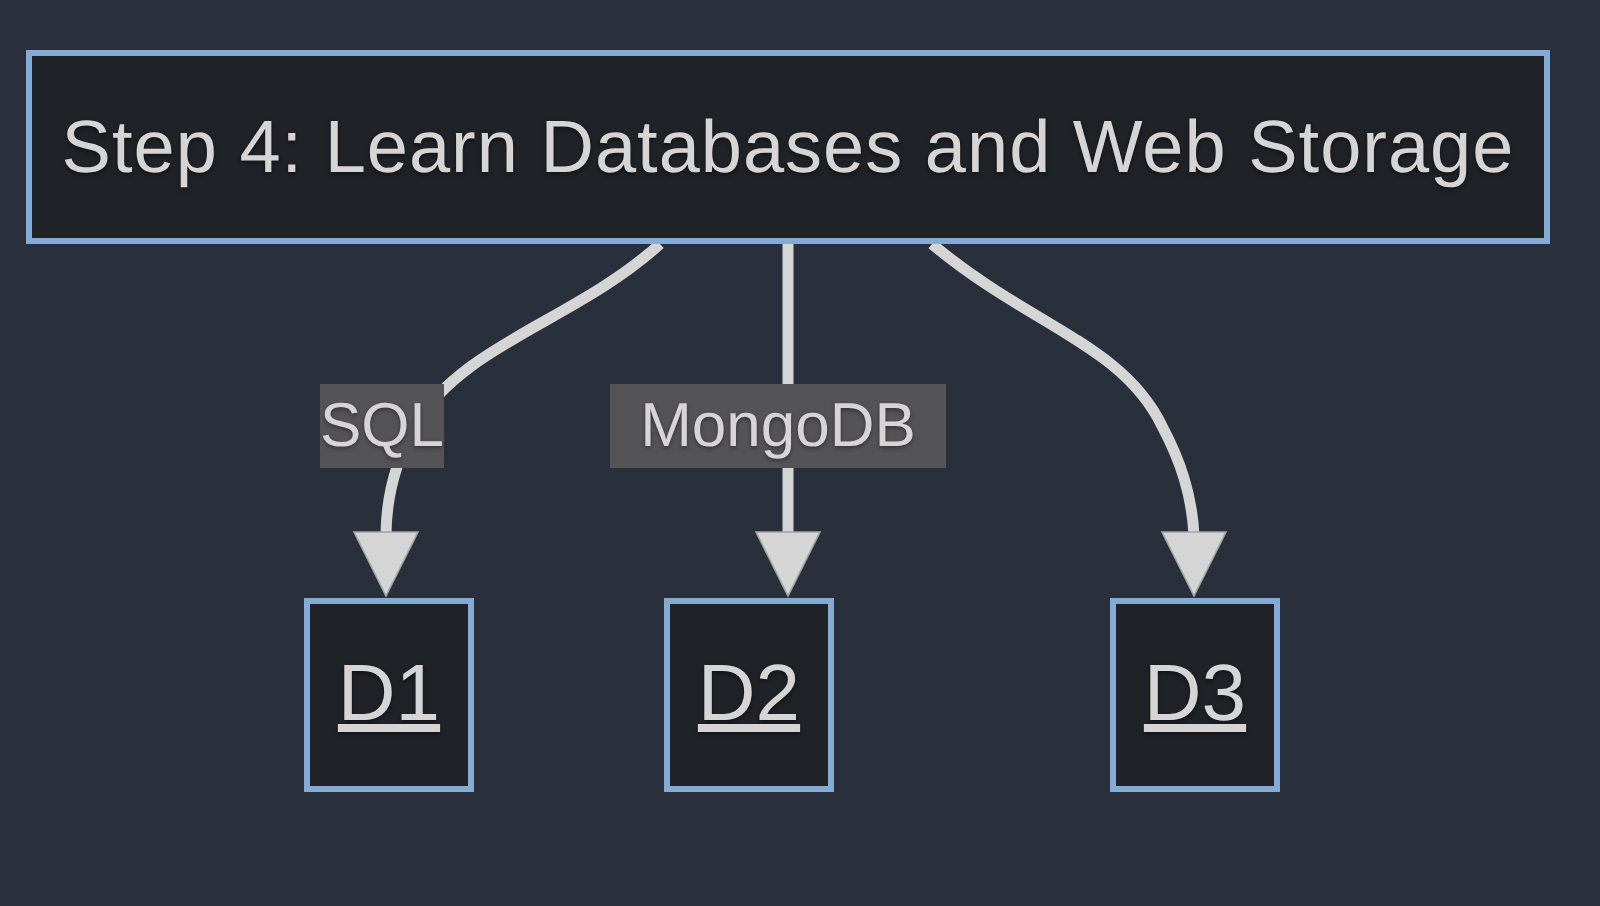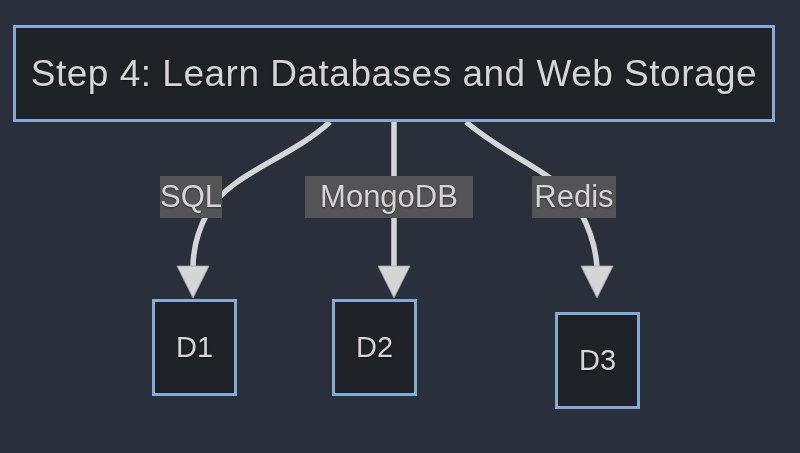--- a/index.html
+++ b/index.html
@@ -51,21 +51,21 @@
   }
   .title-box .title-text {
     color: var(--text);
     font-size: 37px;
     letter-spacing: 0.5px;
     white-space: nowrap;
     text-shadow: 0 1px 2px rgba(0,0,0,0.45);
   }
   .edge-label {
     position: absolute;
-    top: 176px;
+    top: 192px;
     height: 42px;
     background: var(--label-background);
     color: var(--text);
     font-size: 31px;
     line-height: 41px;
     text-align: center;
     z-index: 3;
     text-shadow: 0 1px 2px rgba(0,0,0,0.4);
     white-space: nowrap;
   }
@@ -78,26 +78,27 @@
     width: 85px; height: 97px;
     background: var(--node-fill);
     border: 3px solid var(--node-border);
     display: flex;
     align-items: center;
     justify-content: center;
     z-index: 2;
   }
   .node-box .node-text {
     color: var(--text);
-    font-size: 29px;
+    font-size: 40px;
     text-shadow: 0 1px 2px rgba(0,0,0,0.45);
+    text-decoration: underline;
   }
   .node-box.d1 { left: 152px; }
   .node-box.d2 { left: 332px; }
-  .node-box.d3 { left: 555px; margin-top: 13px; }
+  .node-box.d3 { left: 555px; }
 </style>
 </head>
 <body>
 
 <div class="canvas">
 
   <svg class="edges-svg" viewBox="0 0 800 453" xmlns="http://www.w3.org/2000/svg">
     <path class="edge-line" d="M 330 122 C 288 160 232 172 208 212 C 199 228 193 247 193 268"></path>
     <path class="edge-line" d="M 394 122 L 394 268"></path>
     <path class="edge-line" d="M 466 122 C 515 163 561 172 581 213 C 590 230 596 247 597 268"></path>
@@ -105,21 +106,20 @@
     <polygon class="arrowhead" points="378,266 410,266 394,298"></polygon>
     <polygon class="arrowhead" points="581,266 613,266 597,298"></polygon>
   </svg>
 
   <div class="title-box">
     <span class="title-text">Step 4: Learn Databases and Web Storage</span>
   </div>
 
   <div class="edge-label sql">SQL</div>
   <div class="edge-label mongodb">MongoDB</div>
-  <div class="edge-label redis">Redis</div>
 
   <div class="node-box d1">
     <span class="node-text">D1</span>
   </div>
   <div class="node-box d2">
     <span class="node-text">D2</span>
   </div>
   <div class="node-box d3">
     <span class="node-text">D3</span>
   </div>

